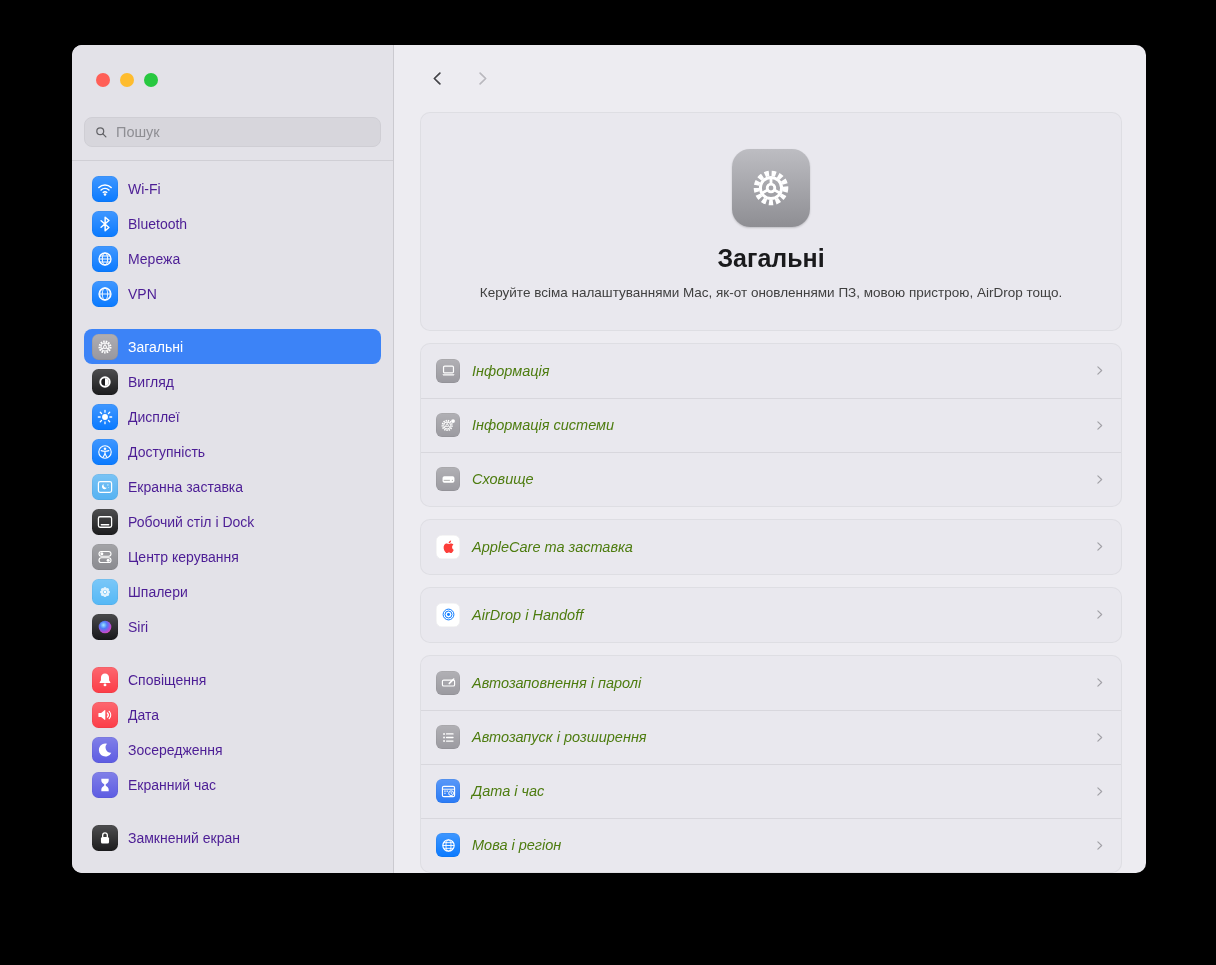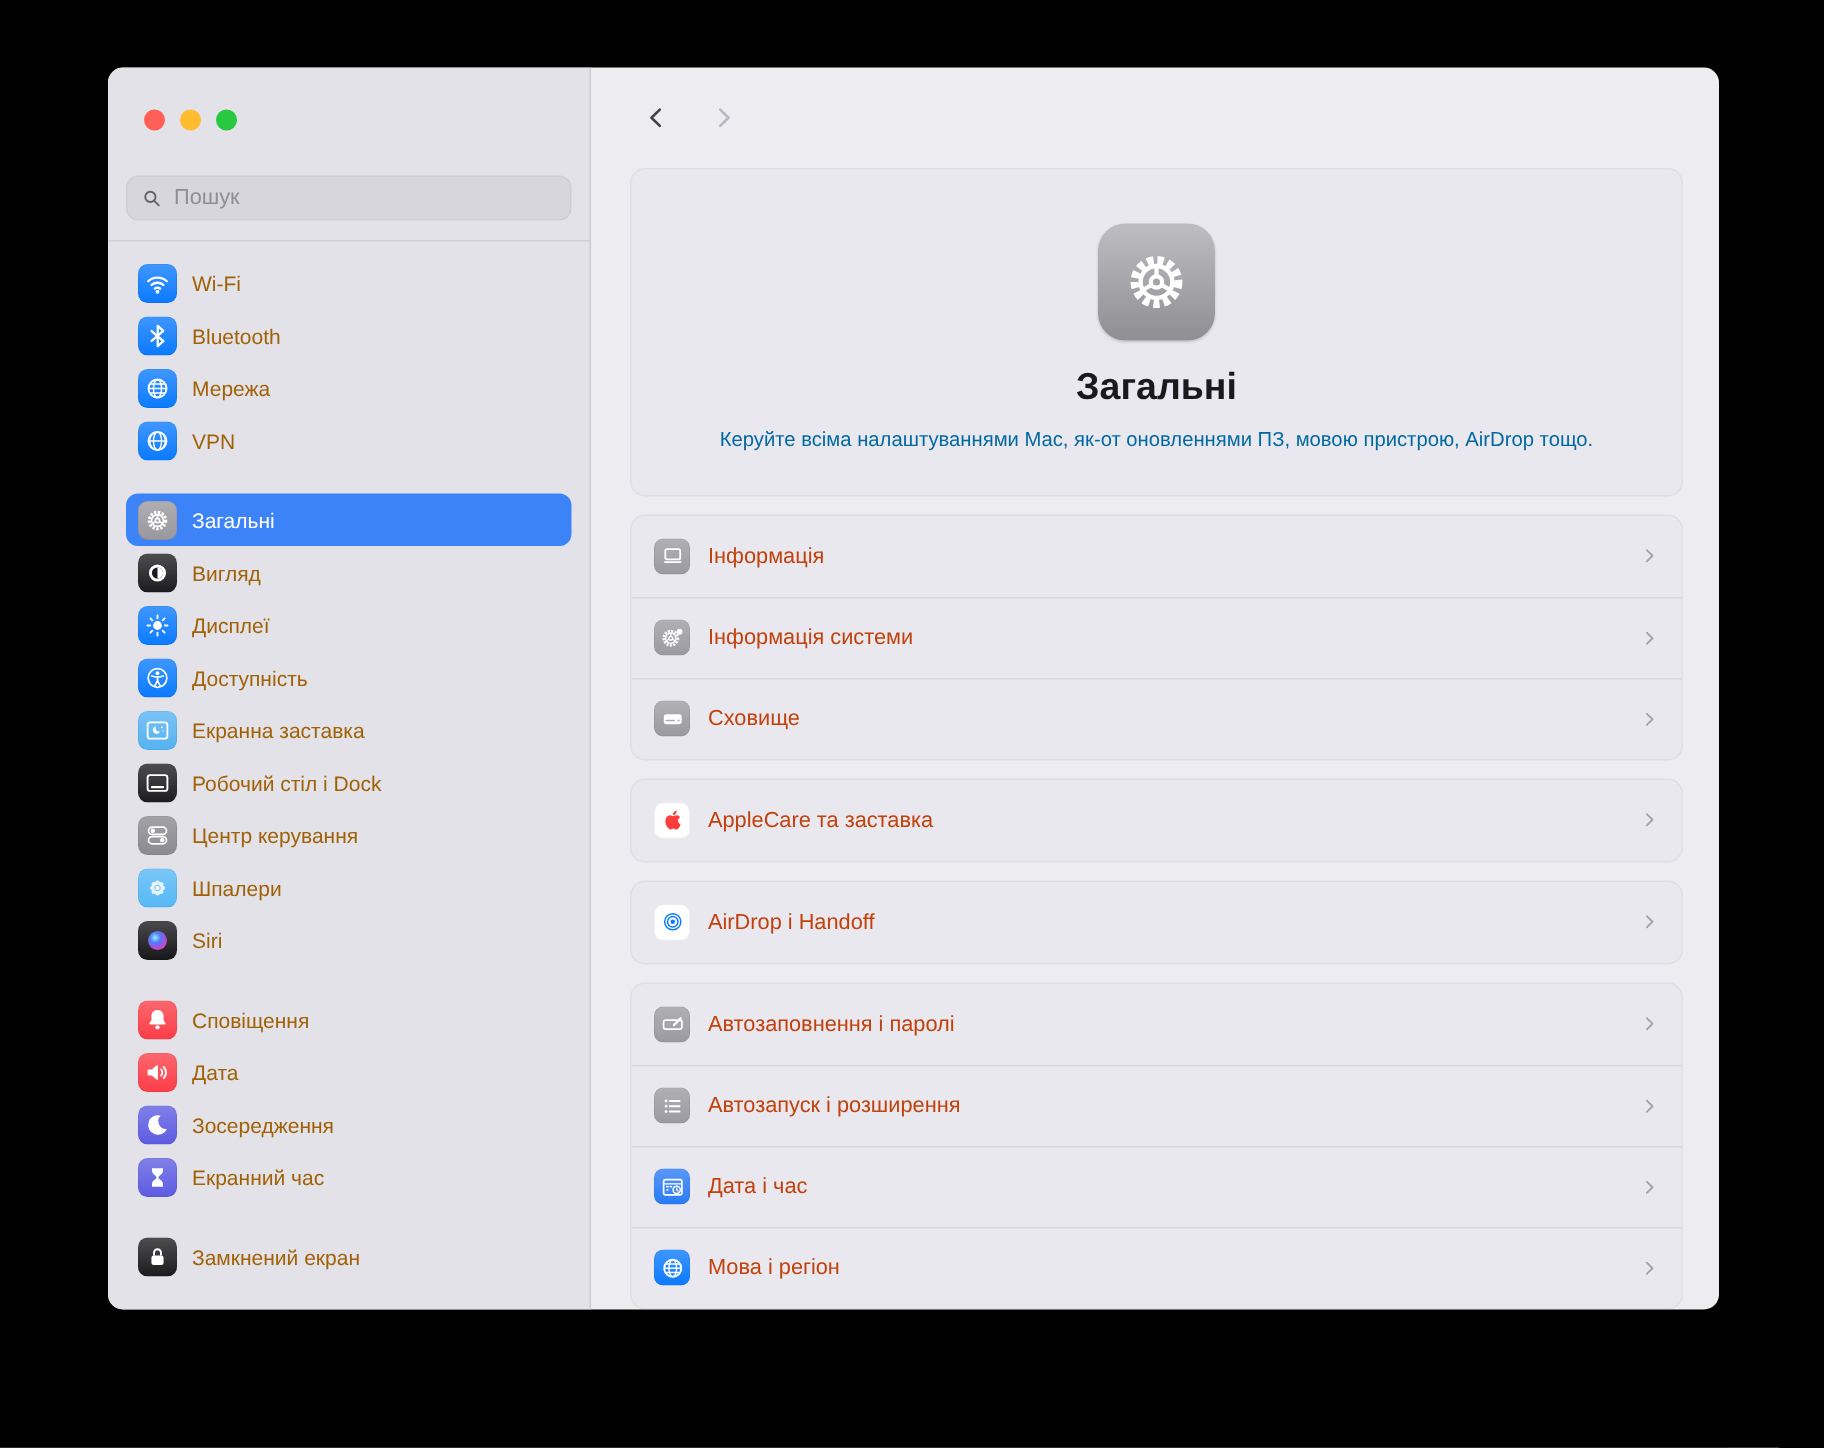--- a/index.html
+++ b/index.html
@@ -21,21 +21,21 @@
   .searchwrap svg { width:15px; height:15px; color:#636367; flex:0 0 auto; }
   .searchwrap input { border:none; outline:none; background:transparent; flex:1;
     font-size:14.5px; color:#1f1f21; font-family:inherit; }
   .searchwrap input::placeholder { color:#8e8e93; }
   .side-divider { height:1px; background:#d0cfd5; }
   nav { flex:1; overflow:hidden; padding:10px 12px; }
   .nav-group { margin-bottom:18px; }
   .nav-group:last-child { margin-bottom:0; }
   .side-item { display:flex; align-items:center; gap:10px; height:35px;
     padding:0 8px; border-radius:8px; cursor:default; }
-  .side-item .label { font-size:14px; color:#a16207; white-space:nowrap; }
+  .side-item .label { font-size:14px; color:#4c1d95; white-space:nowrap; }
   .side-item.selected { background:#3c83f7; }
   .side-item.selected .label { color:#fff; }
   .tile { width:26px; height:26px; border-radius:6.5px; flex:0 0 auto;
     display:flex; align-items:center; justify-content:center; color:#fff;
     background-image:linear-gradient(rgba(255,255,255,.22),rgba(255,255,255,0));
     box-shadow:inset 0 0 0 .5px rgba(0,0,0,.08); }
   .tile svg { width:18px; height:18px; display:block; }
 
   
   main { flex:1; display:flex; flex-direction:column; overflow:hidden; }
@@ -46,28 +46,28 @@
   .nav-fwd { color:#b9b8be; }
   .content { flex:1; padding:0 24px 0 26px; overflow:hidden; }
   .card { background:#e9e8ee; border:1px solid rgba(0,0,0,.045); border-radius:10px; }
   .hero { text-align:center; padding:36px 30px 26px 30px; margin-bottom:12px; }
   .app-icon { width:78px; height:78px; border-radius:18px; margin:0 auto;
     background:linear-gradient(180deg,#bdbdc2 0%,#8e8e93 100%);
     display:flex; align-items:center; justify-content:center; color:#fff;
     box-shadow:0 1px 2px rgba(0,0,0,.18); }
   .app-icon svg { width:48px; height:48px; }
   .hero h1 { font-size:25px; font-weight:700; color:#1a1a1c; margin-top:17px; }
-  .hero p { font-size:13.5px; line-height:1.6; color:#0369a1; margin:9px auto 0;
+  .hero p { font-size:13.5px; line-height:1.6; color:#404040; margin:9px auto 0;
     max-width:650px; }
   .group-card { margin-bottom:12px; overflow:hidden; padding:0 0; }
   .row { display:flex; align-items:center; gap:12px; height:54px; padding:0 15px; }
   .row + .row { border-top:1px solid #d8d7dd; }
   .row .tile { width:24px; height:24px; border-radius:6px; }
   .row .tile svg { width:17px; height:17px; }
-  .row .label { flex:1; font-size:14.5px; color:#c2410c; }
+  .row .label { flex:1; font-size:14.5px; color:#4d7c0f;font-style:italic; }
   .chev { color:#a3a2a8; } .chev svg { width:13px; height:13px; display:block; }
   .hidden-defs { position:absolute; width:0; height:0; overflow:hidden; }
 </style>
 </head>
 <body>
 
 <svg class="hidden-defs" xmlns="http://www.w3.org/2000/svg">
   <defs>
     <radialGradient id="siriGrad" cx="38%" cy="35%" r="80%">
       <stop offset="0%" stop-color="#9fe9ff"></stop>

